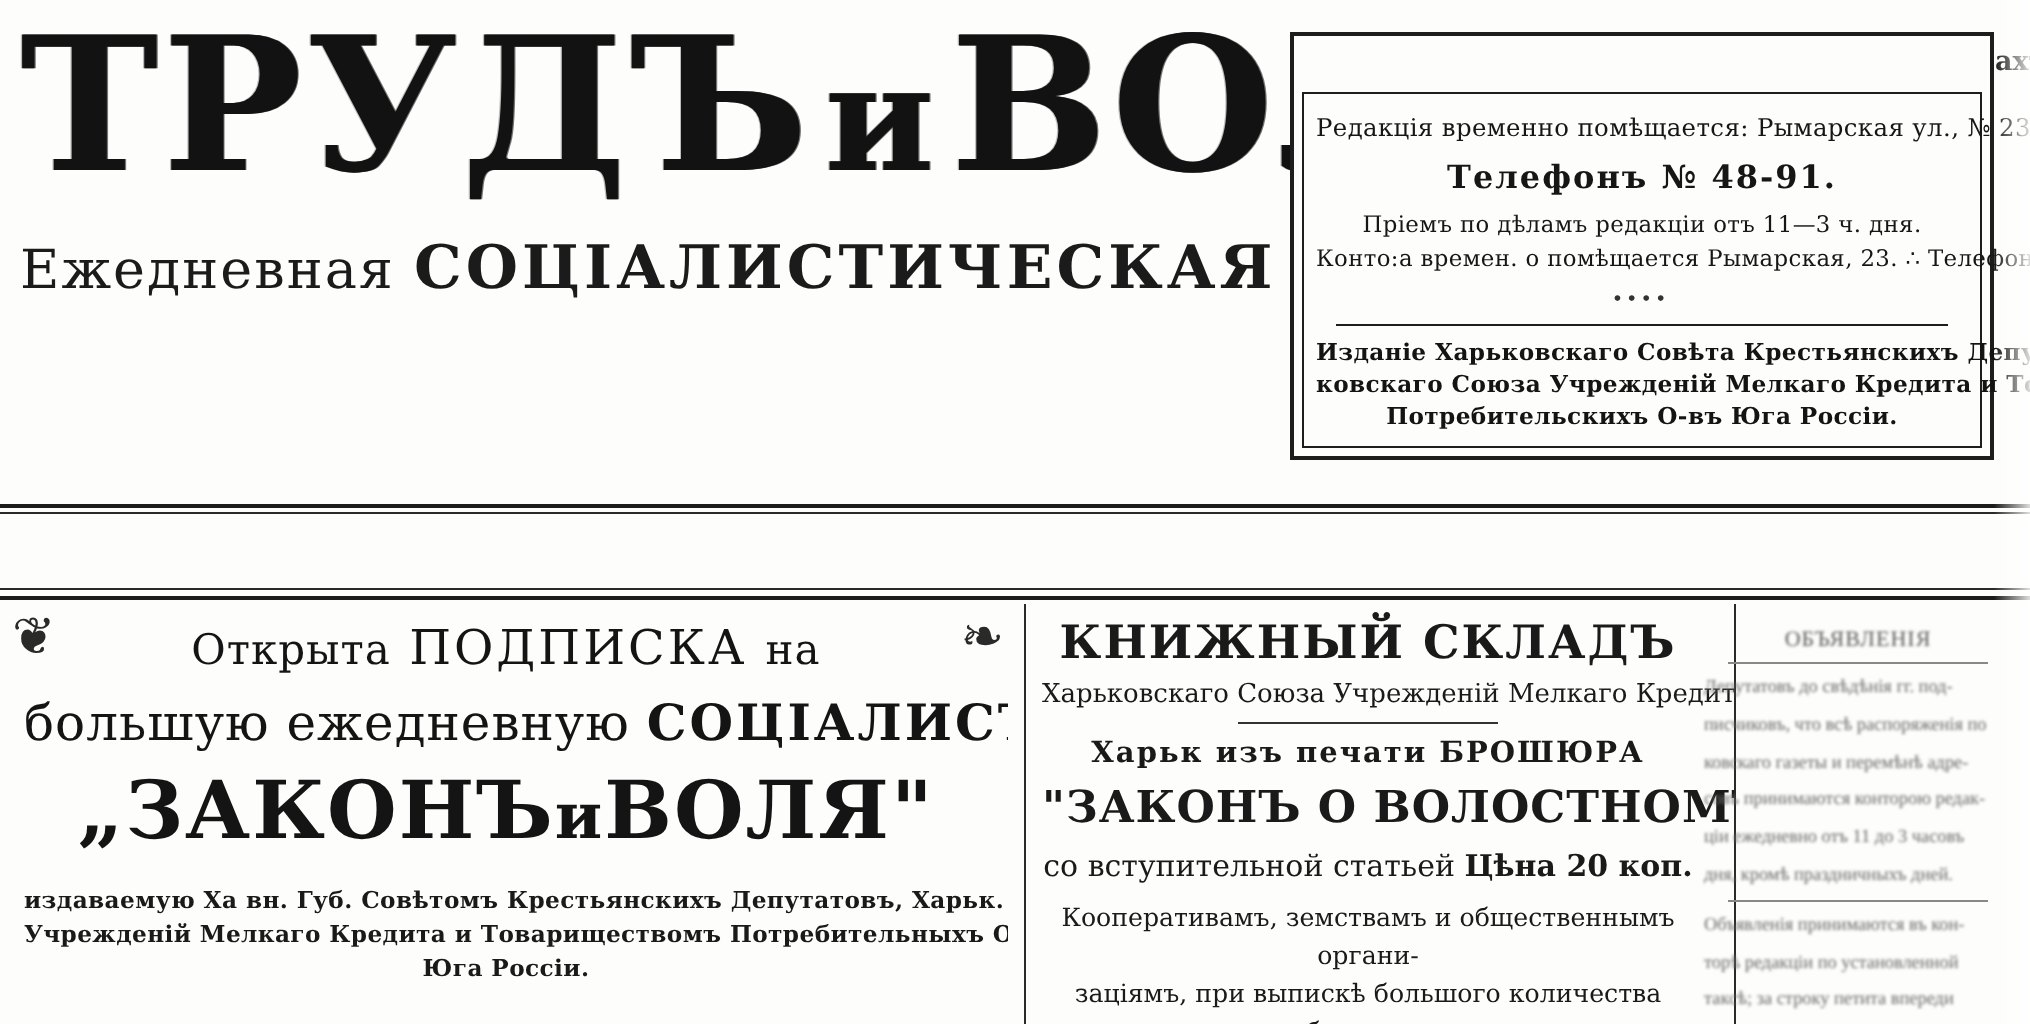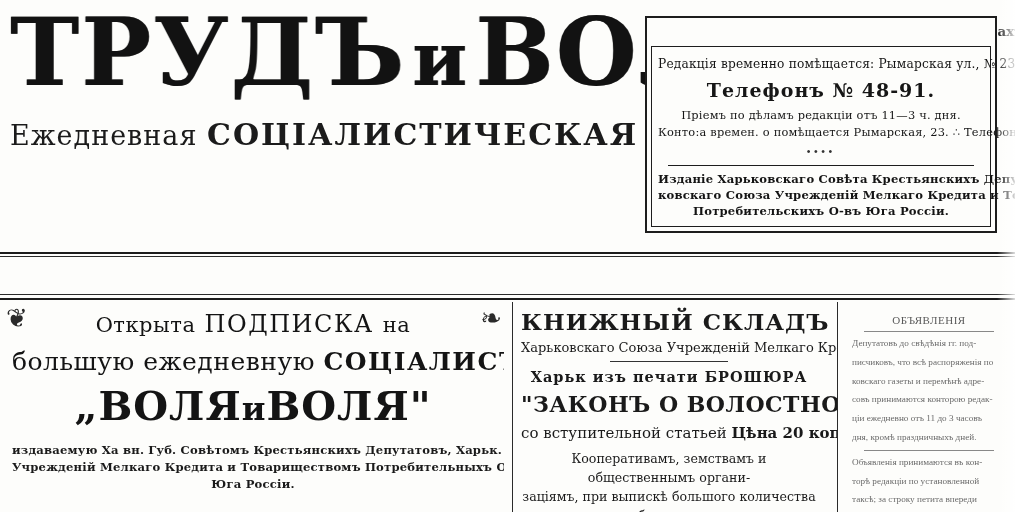--- a/index.html
+++ b/index.html
@@ -102,21 +102,21 @@
   }
   .info-inner .ln {
     font-family: "DejaVu Serif", serif;
     font-size: 12.2px;
     color: #161616;
     margin: 3px 0;
     white-space: nowrap;
     letter-spacing: 0.2px;
   }
   .info-inner .phone {
-    font-size: 19px;
+    font-size: 16px;
     font-weight: bold;
     letter-spacing: 1px;
     margin: 8px 0 7px 0;
   }
   .info-inner .small {
     font-size: 11.4px;
   }
   .dots {
     font-size: 12px;
     letter-spacing: 3px;
@@ -165,21 +165,21 @@
     height: 210px;
   }
   .col {
     position: absolute;
     top: 0;
     height: 210px;
     box-sizing: border-box;
     overflow: hidden;
   }
   .col-1 { left: 4px; width: 500px; padding: 6px 10px 0 8px; }
-  .col-2 { left: 512px; width: 326px; padding: 4px 20px 0 8px; border-left: 1px solid #2a2a2a; border-right: 1px solid #2a2a2a;}
+  .col-2 { left: 512px; width: 356px; padding: 4px 20px 0 8px; border-left: 1px solid #2a2a2a; border-right: 1px solid #2a2a2a;}
   .col-3 { left: 844px; width: 168px; padding: 4px 6px 0 8px; }
   .adline {
     text-align: center;
     font-family: "DejaVu Serif", serif;
     color: #141414;
     white-space: nowrap;
   }
   .ad-l1 {
     font-size: 24px;
     font-weight: normal;
@@ -365,21 +365,21 @@
       <div class="adline ad-l1">
         <span class="narrow">Открыта</span>
         <span>ПОДПИСКА</span>
         <span class="narrow">на</span>
       </div>
       <div class="adline ad-l2">
         <span>большую ежедневную</span>
         <span class="cap">СОЦIАЛИСТИЧЕСКУЮ</span>
       </div>
       <div class="adline ad-l4">
-        <span>„ВОЛЯ</span><span class="conj">и</span><span>ВОЛЯ"</span>
+        <span>„ЗАКОНЪ</span><span class="conj">и</span><span>ВОЛЯ"</span>
       </div>
       <div class="ad-foot">
         <div class="sm">издаваемую Ха вн. Губ. Совѣтомъ Крестьянскихъ Депутатовъ, Харьк. Союзомъ</div>
         <div class="sm">Учрежденiй Мелкаго Кредита и Товариществомъ Потребительныхъ Обществъ</div>
         <div class="sm">Юга Россiи.</div>
       </div>
     </div>
 
     <div class="col col-2">
       <div class="c2-h1">КНИЖНЫЙ СКЛАДЪ</div>

